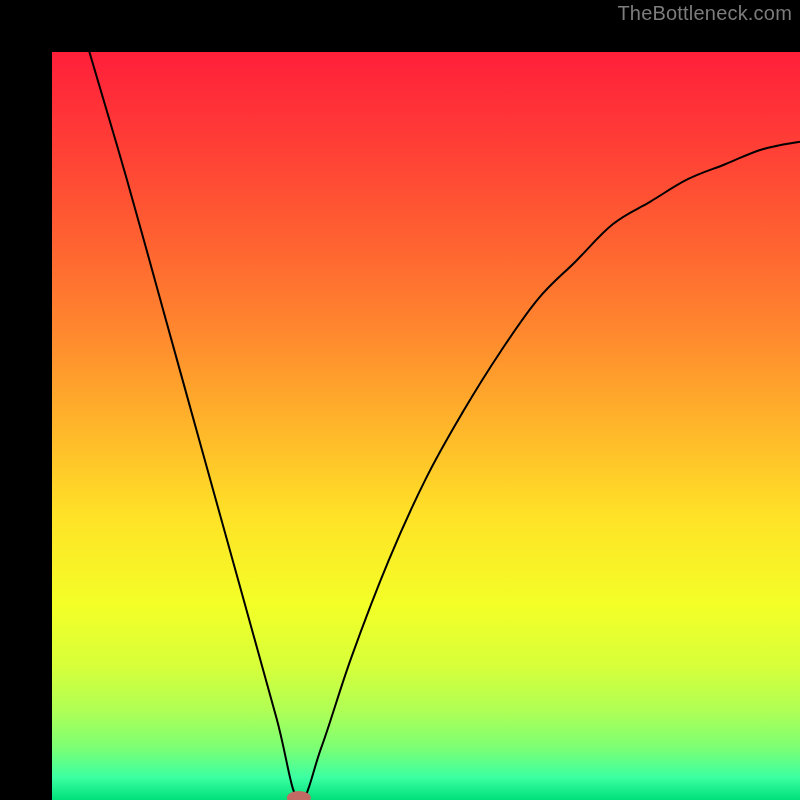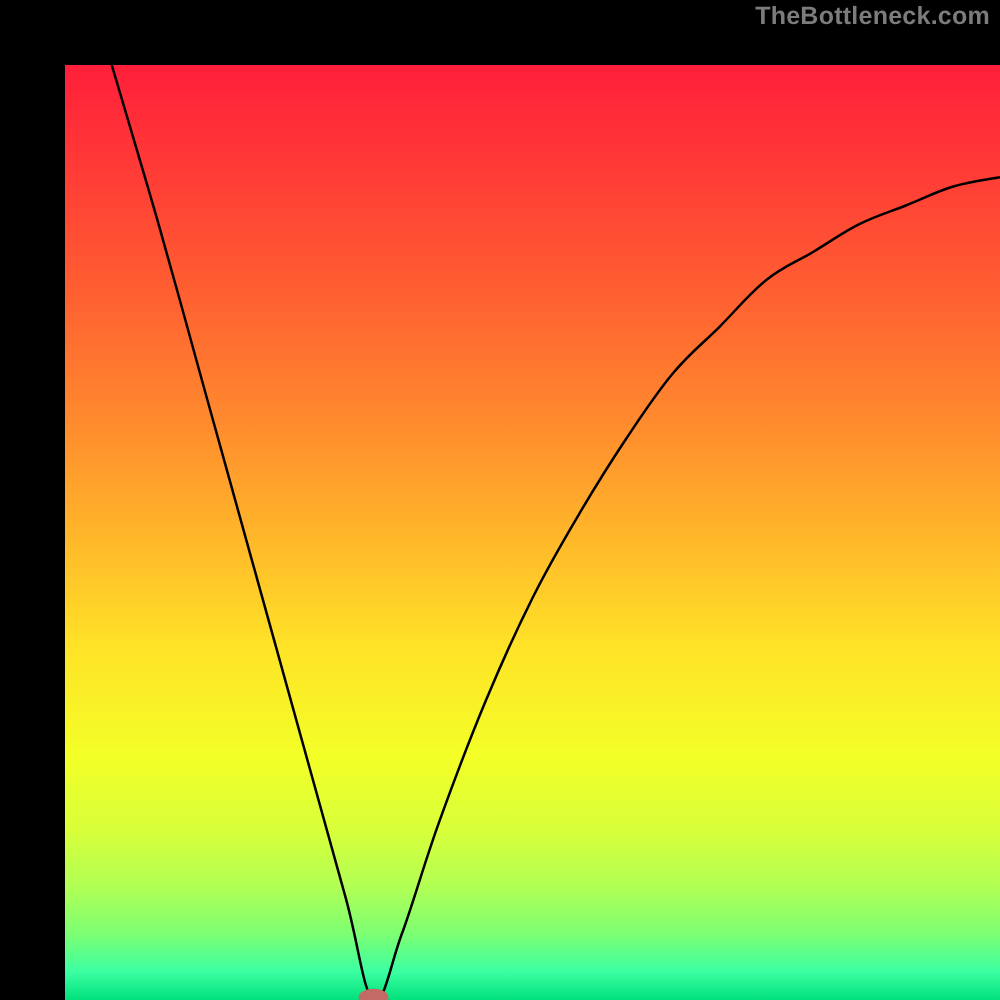--- a/index.html
+++ b/index.html
@@ -26,21 +26,21 @@
     top: 26px;
     width: 748px;
     height: 748px;
   }
   .attribution {
     position: absolute;
     top: 2px;
     right: 8px;
     font-size: 20px;
     color: #7c7c7c;
-    font-weight: 700;
+    font-weight: 400;
     letter-spacing: 0.2px;
   }
   svg { display: block; }
 </style>
 </head>
 <body>
 
 <div class="frame">
   <div class="plot-area">
     <svg id="chart-svg" width="748" height="748" viewBox="0 0 100 100" preserveAspectRatio="none">

